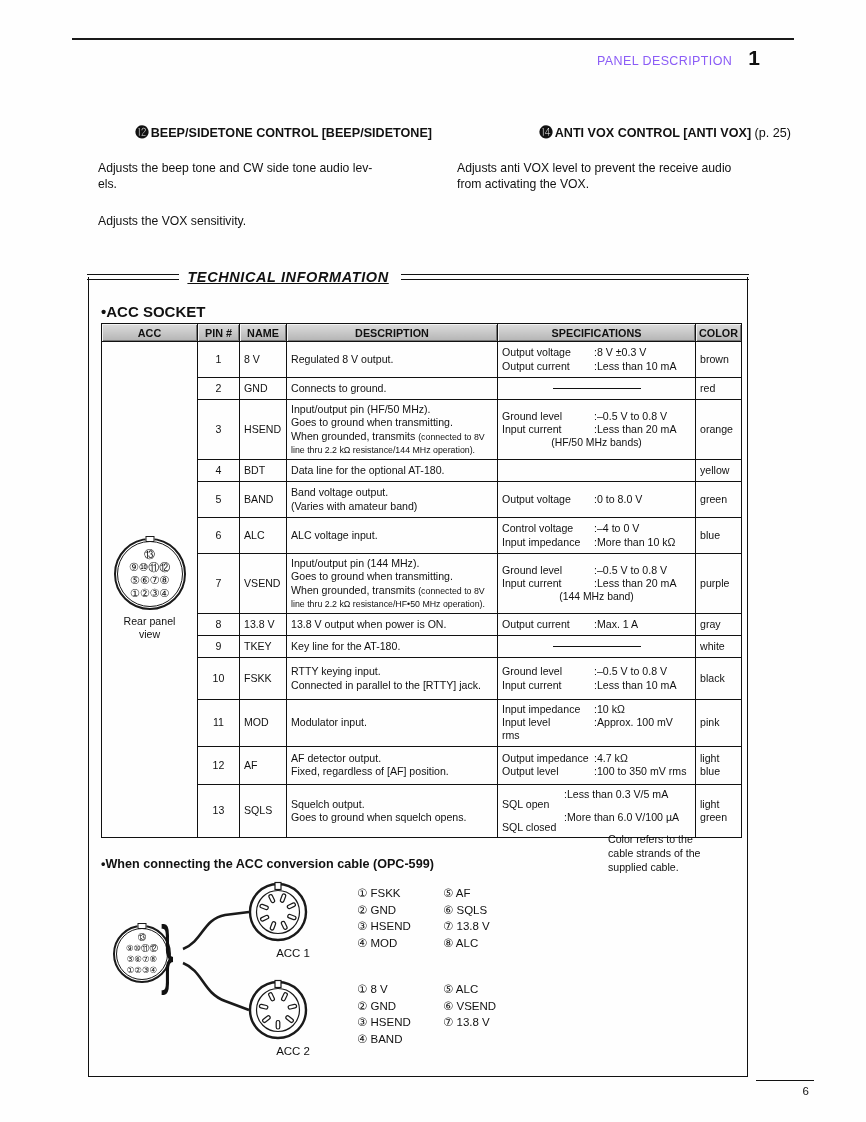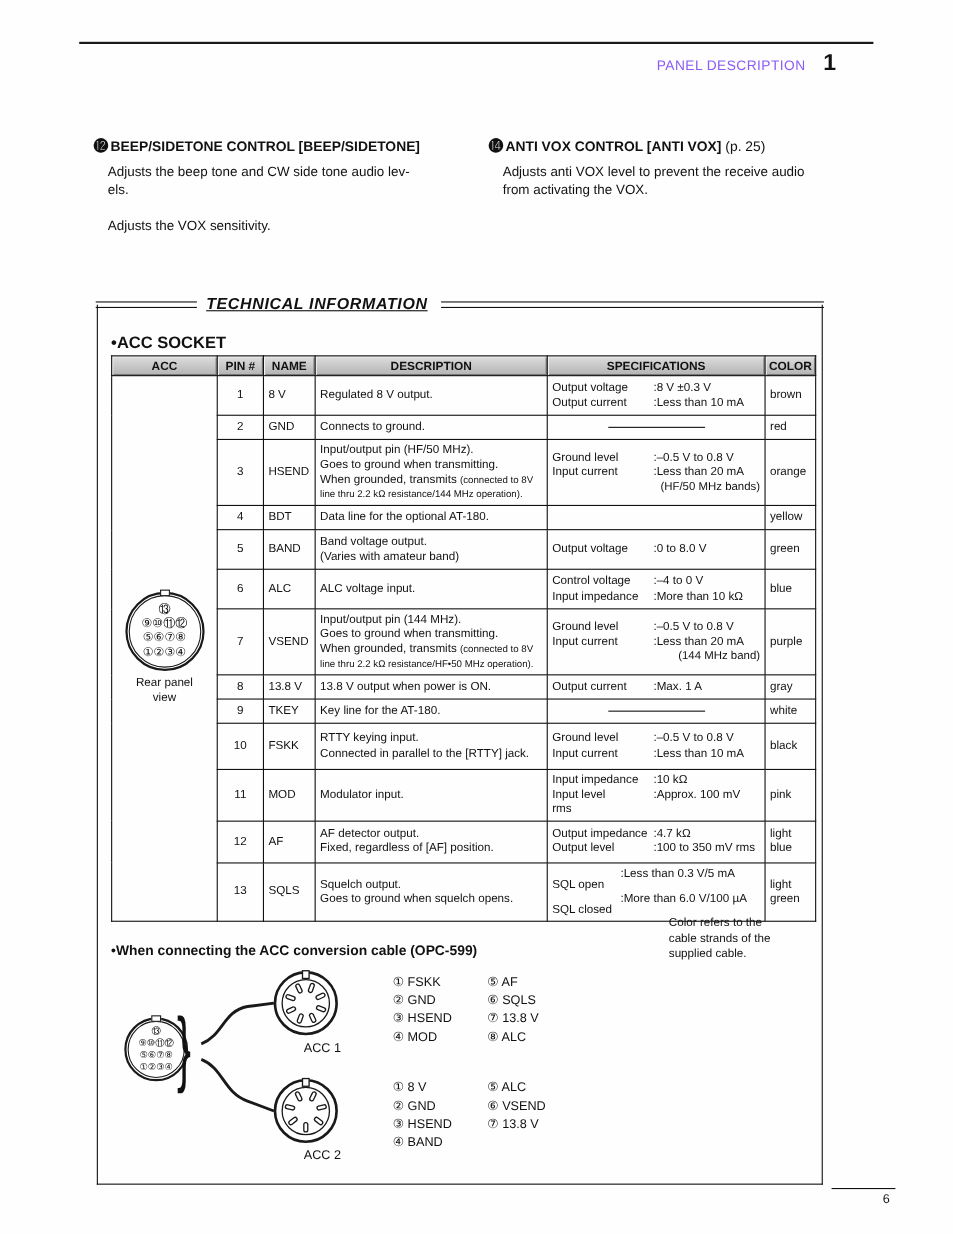--- a/index.html
+++ b/index.html
@@ -11,24 +11,24 @@
     overflow:hidden;
   }
   .top-rule { position:absolute; left:72px; top:38px; width:722px; height:2px; background:#1a1a1a; }
   .page-header { position:absolute; top:46px; right:106px; display:flex; align-items:baseline; gap:16px; }
   .header-title { font-size:12.5px; letter-spacing:0.4px; color:#8b5cf6; }
   .chapter-num { font-size:21px; font-weight:bold; }
 
   .controls { position:absolute; top:125px; left:85px; width:706px; display:flex; gap:12px; }
   .ctrl-col { width:352px; }
   .control-item { margin-bottom:16px; }
-  .control-heading { font-size:12.6px; font-weight:bold; }
+  .control-heading { font-size:12.6px; font-weight:bold;text-align:right; }
   .badge { font-size:13.5px; margin-right:2px; }
   .pageref { font-weight:normal; }
-  .control-body { font-size:12.2px; line-height:1.34; margin-left:13px; margin-top:8px; white-space:pre-line; }
+  .control-body { font-size:12.2px; line-height:1.34; margin-left:13px; margin-top:20px; white-space:pre-line; }
 
   .tech-box { position:absolute; left:88px; top:277px; width:660px; height:800px; border:1.6px solid #111; border-top:none; }
   .title-bar { position:absolute; left:-1.6px; right:-1.6px; top:0; transform:translateY(-50%); display:flex; align-items:center; }
   .dbl-line { height:6px; border-top:1.8px solid #111; border-bottom:1.8px solid #111; }
   .dbl-left { width:92px; }
   .dbl-right { flex:1; }
   .tech-title { font-size:14.5px; font-weight:bold; font-style:italic; text-decoration:underline; letter-spacing:0.6px; padding:0 12px 0 8px; white-space:nowrap; }
 
   .acc-socket-heading { position:absolute; left:12px; top:26px; font-size:15px; font-weight:bold; }
 
@@ -54,21 +54,21 @@
   .acc-table tbody tr:nth-child(11){height:46px}
   .acc-table tbody tr:nth-child(12){height:38px}
   .acc-table tbody tr:nth-child(13){height:38px}
   .pin-cell { text-align:center; }
   .desc-cell .small { font-size:8.8px; }
   .spec-cell { padding:2px 3px; }
   .spec-line { display:flex; }
   .spec-line .spec-l { flex:0 0 92px; }
   .spec-line.narrow .spec-l { flex:0 0 62px;margin-top:10px; }
   .spec-v { white-space:nowrap; }
-  .spec-note { text-align:right; font-size:10.4px; }
+  .spec-note { text-align:center; font-size:10.4px; }
   .spec-rule { width:88px; border-top:1.3px solid #111; margin:3px auto; }
   .acc-cell { vertical-align:middle; text-align:center; }
 
   .connector { display:inline-block; text-align:center; }
   .connector-circle { position:relative; margin:0 auto; border:2px solid #1a1a1a; border-radius:50%; background:#fff;
     display:flex; flex-direction:column; justify-content:center; align-items:center; }
   .connector-circle::after { content:""; position:absolute; inset:1px; border:1px solid #1a1a1a; border-radius:50%; pointer-events:none; }
   .connector-notch { position:absolute; top:-4px; left:50%; transform:translateX(-50%); width:9px; height:6px; background:#fff; border:1.5px solid #1a1a1a; z-index:2; }
   .connector-pins { position:relative; z-index:1; white-space:pre-line; text-align:center; }
   .connector-big .connector-circle { width:72px; height:72px; }

